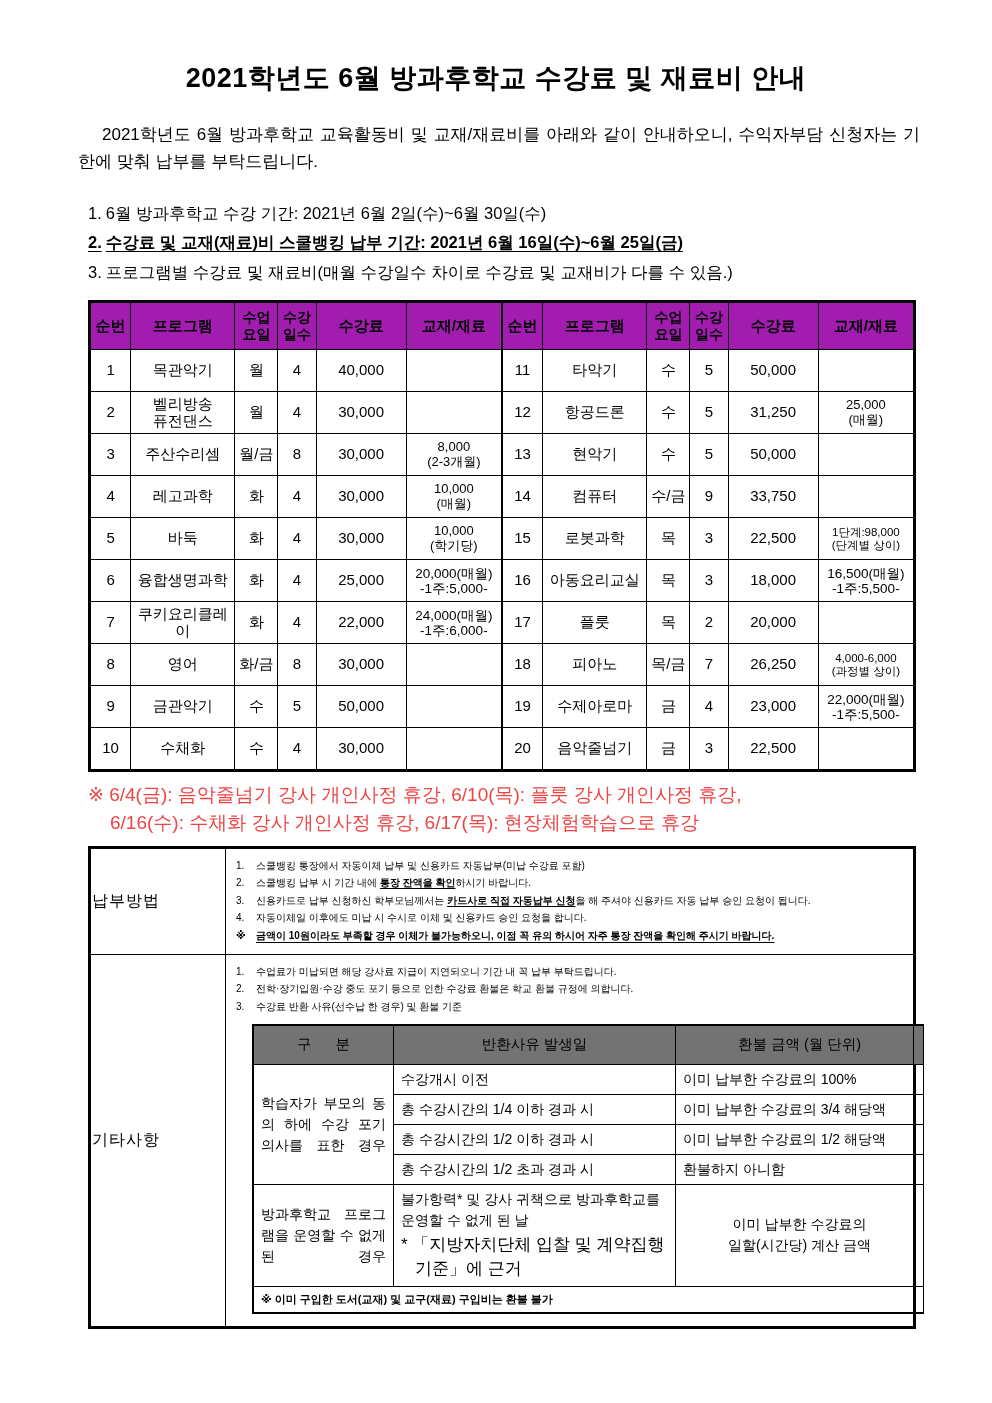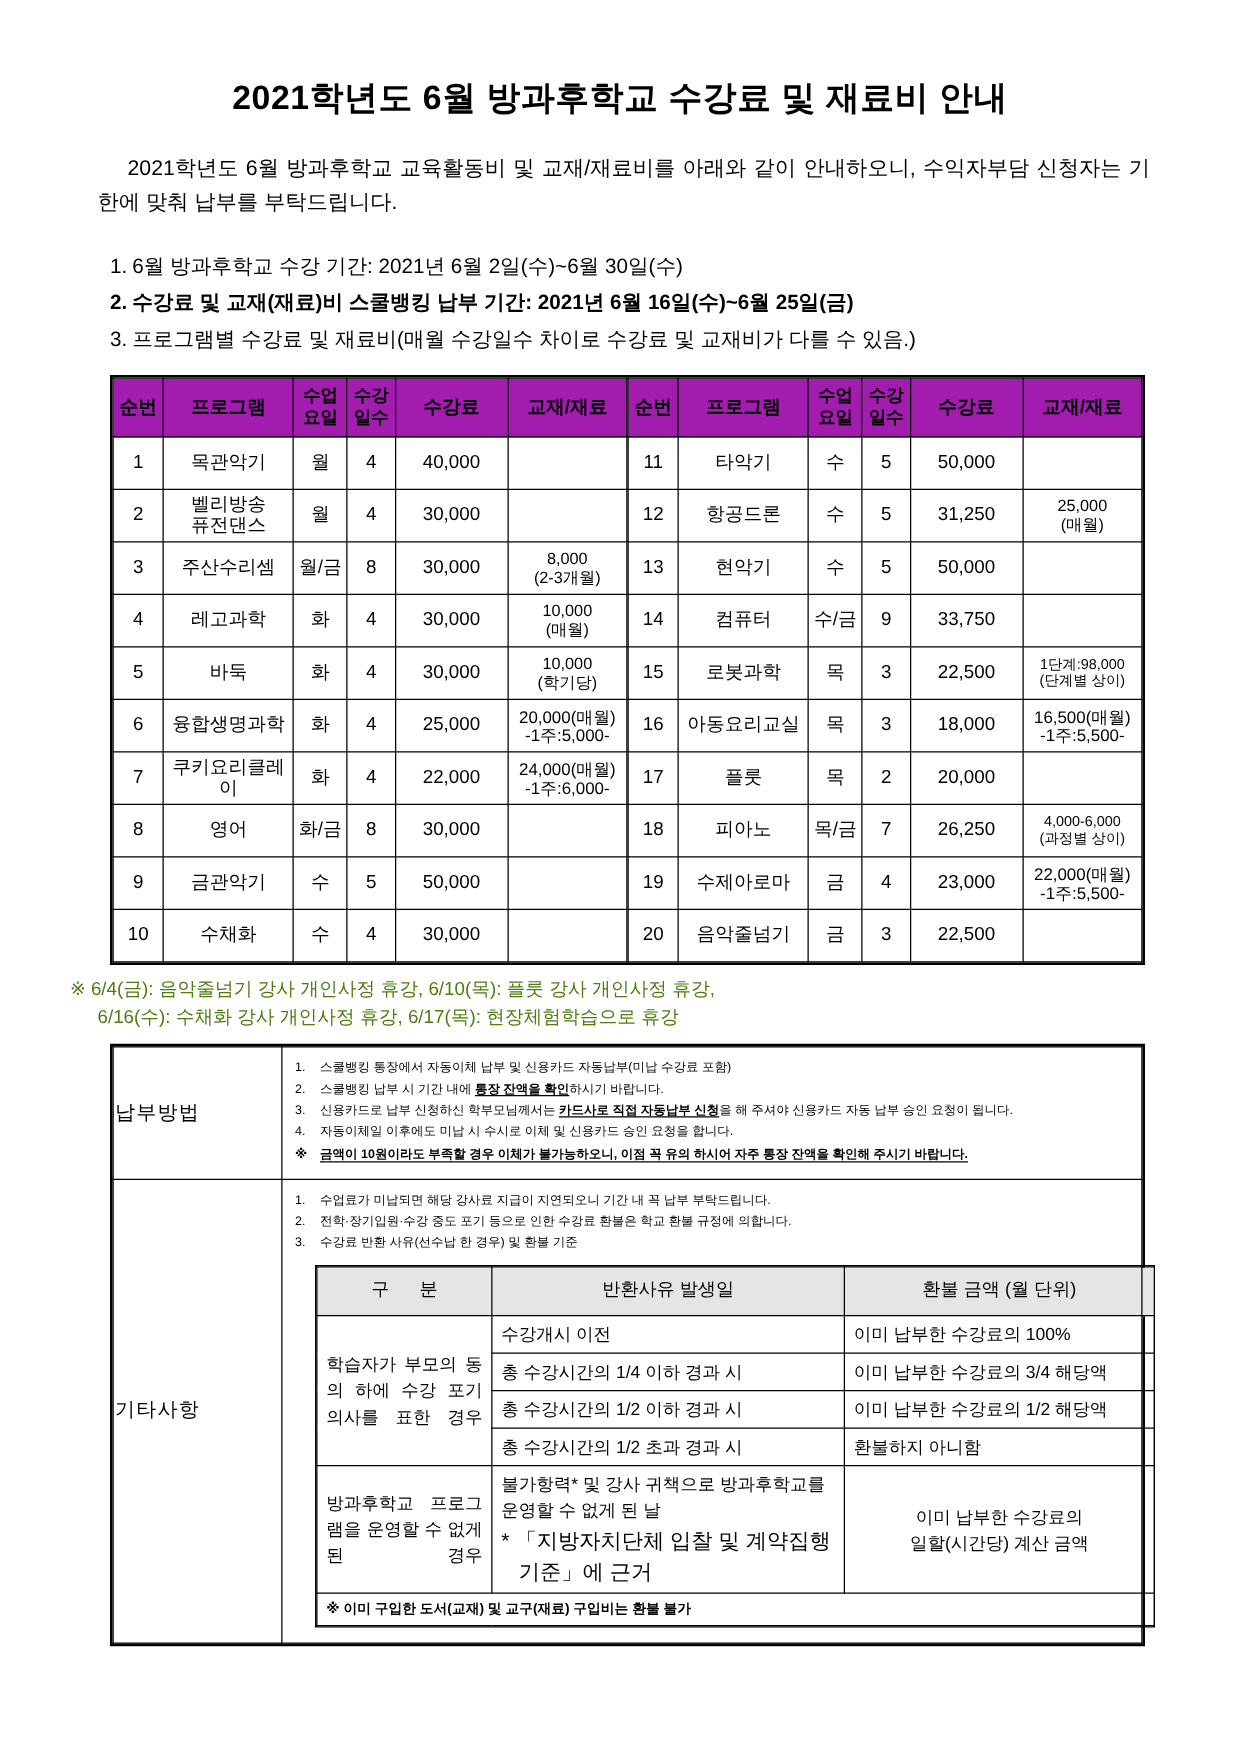--- a/index.html
+++ b/index.html
@@ -45,20 +45,21 @@
 
   
   .notice-list {
     margin: 24px 0 0 88px;
     font-size: 16.5px;
     line-height: 1.78;
   }
   .notice-item { white-space: nowrap; }
   .notice-item.strong {
     font-weight: bold;
+    text-decoration: underline;
     text-underline-offset: 3px;
   }
   .notice-item .num { margin-right: 4px; }
 
   
   .prog-wrap {
     margin: 13px 0 0 88px;
     width: 828px;
     display: flex;
     border: 2px solid #000;
@@ -93,24 +94,24 @@
   .c-fee   { width: 90px; }
   .c-mat   { width: 95px; }
   .th-two { font-size: 14px; line-height: 1.06; }
   .mat-small { font-size: 13px; line-height: 1.2; }
   .mat-xsmall { font-size: 11.5px; line-height: 1.2; }
   .mat-mid { font-size: 13.5px; line-height: 1.18; }
   .prog-two { font-size: 15px; line-height: 1.12; }
 
   
   .tbl-note {
-    margin: 9px 0 0 56px;
-    font-size: 15px;
+    margin: 9px 0 0 88px;
+    font-size: 19px;
     line-height: 1.45;
-    color: #4d7c0f;
+    color: #ef4444;
   }
   .tbl-note .l2 { padding-left: 22px; display: block; }
 
   
   .info-wrap {
     margin: 10px 0 0 88px;
     width: 828px;
     border: 2px solid #000;
     box-sizing: border-box;
   }
@@ -174,21 +175,21 @@
     width: 100%;
     font-size: 14px;
   }
   table.refund th, table.refund td {
     border: 1px solid #000;
     padding: 4px 7px;
     vertical-align: middle;
     line-height: 1.5;
   }
   table.refund th {
-    background: #e5e5e5;
+    background: #737373;
     font-weight: normal;
     text-align: center;
     height: 30px;
     font-size: 14.5px;
   }
   .r-c1 { width: 140px; }
   .r-c2 { width: 282px; }
   .r-c3 { width: 248px; }
   td.r-cat {
     text-align: justify;

